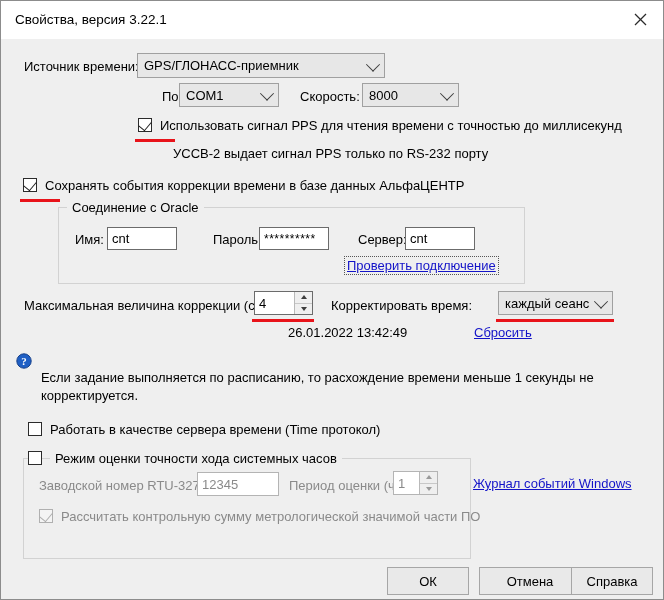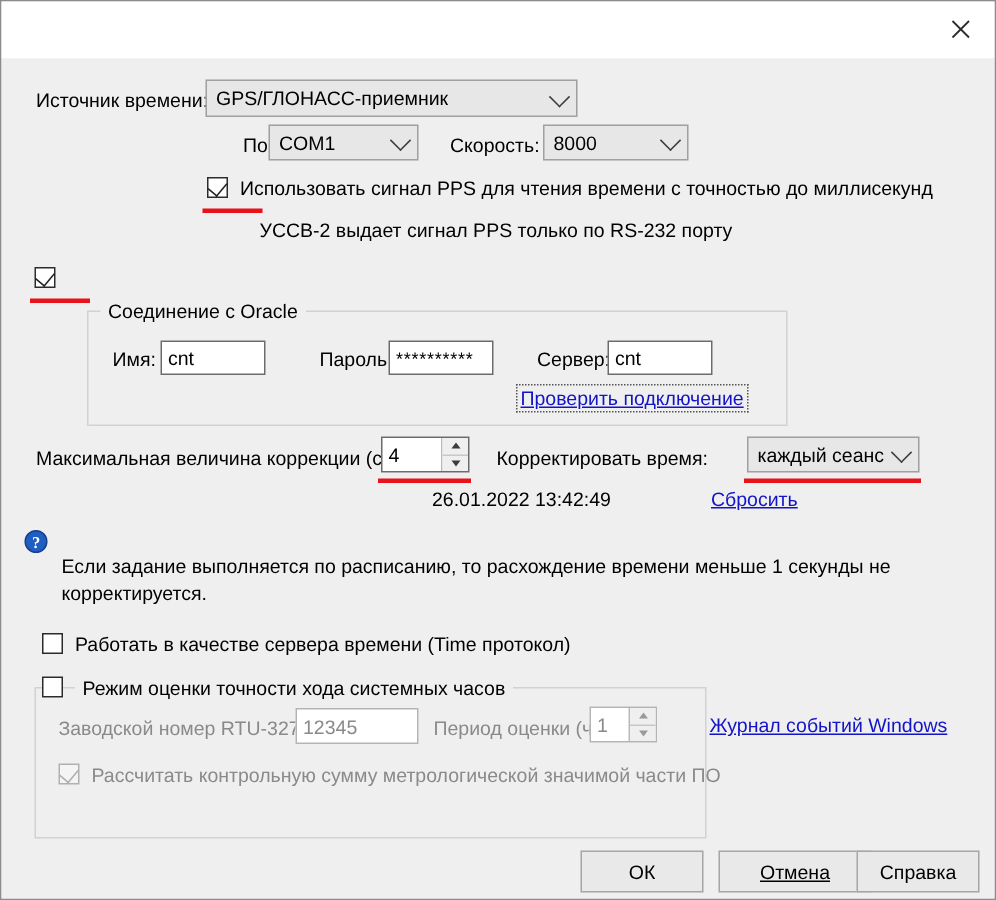--- a/index.html
+++ b/index.html
@@ -255,20 +255,21 @@
     cursor: default;
     color: #000;
   }
 </style>
 </head>
 <body>
 
 <div class="dialog">
 
   <div class="titlebar">
+    <div class="title-text">Свойства, версия 3.22.1</div>
     <div class="close-btn">
       <span>
         <svg width="13" height="13" viewBox="0 0 13 13">
           <line x1="1" y1="1" x2="12" y2="12" stroke="#2b2b2b" stroke-width="1.2"></line>
           <line x1="12" y1="1" x2="1" y2="12" stroke="#2b2b2b" stroke-width="1.2"></line>
         </svg>
       </span>
     </div>
   </div>
 
@@ -302,20 +303,21 @@
       <span class="mark"></span>
     </div>
     <div class="lbl" style="left:159px; top:79px;">Использовать сигнал PPS  для чтения  времени с точностью до миллисекунд</div>
     <div class="redline" style="left:134px; top:100px; width:40px;"></div>
 
     <div class="lbl" style="left:172px; top:107px;">УССВ-2 выдает сигнал PPS только по RS-232 порту</div>
 
     <div class="cb" style="left:22px; top:139px;">
       <span class="mark"></span>
     </div>
+    <div class="lbl" style="left:44px; top:139px;">Сохранять события коррекции времени  в базе данных АльфаЦЕНТР</div>
     <div class="redline" style="left:19px; top:160px; width:40px;"></div>
 
     <div class="group" style="left:57px; top:168px; width:467px; height:77px;"></div>
     <div class="group-title" style="left:66px; top:161px;">Соединение с Oracle</div>
 
     <div class="lbl" style="left:74px; top:193px;">Имя:</div>
     <div class="tinput" style="left:106px; top:188px; width:70px; height:23px;">cnt</div>
 
     <div class="lbl" style="left:212px; top:193px;">Пароль:</div>
     <div class="tinput pw" style="left:258px; top:188px; width:70px; height:23px;">**********</div>
@@ -384,17 +386,17 @@
     </div>
 
     <div class="cb disabled" style="left:38px; top:470px;">
       <span class="mark"></span>
     </div>
     <div class="lbl dim" style="left:60px; top:470px;">Рассчитать контрольную сумму метрологической значимой части ПО</div>
 
     <div class="link" style="left:472px; top:437px;">Журнал событий Windows</div>
 
     <div class="btn" style="left:386px; top:528px; width:82px; height:28px;">ОК</div>
-    <div class="btn" style="left:478px; top:528px; width:102px; height:28px;text-decoration:underline;">Отмена</div>
+    <div class="btn" style="left:478px; top:528px; width:102px; height:28px;">Отмена</div>
     <div class="btn" style="left:570px; top:528px; width:82px; height:28px;">Справка</div>
 
   </div>
 </div>
 
 </body></html>

